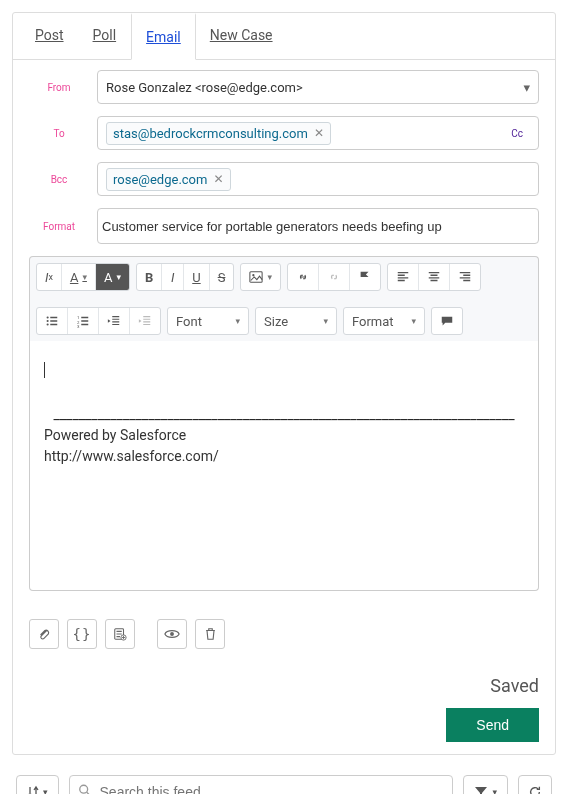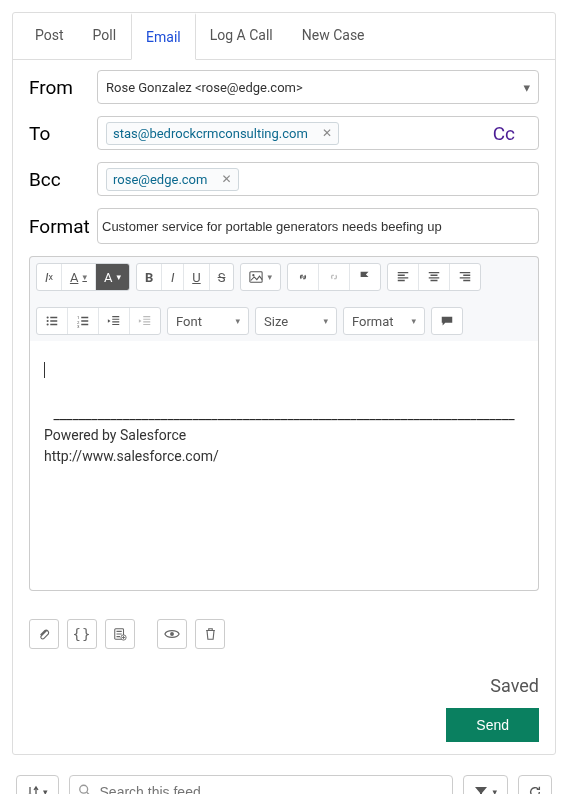--- a/index.html
+++ b/index.html
@@ -21,39 +21,41 @@
     display: flex;
     border-bottom: 1px solid #ddd;
     padding: 0 8px;
   }
   .tab {
     padding: 14px 14px;
     color: #555;
     cursor: pointer;
     font-size: 14px;
     border-right: 1px solid transparent;
+    text-decoration: underline;
   }
   .tab.active {
     color: #1d4ed8;
     border: 1px solid #ddd;
     border-bottom: 1px solid #fff;
     margin-bottom: -1px;
     border-top: 2px solid transparent;
   }
   .fields { padding: 10px 16px 0 16px; }
   .field-row {
     display: flex;
     align-items: center;
     margin-bottom: 12px;
   }
   .field-label {
     width: 68px;
-    color: #000000;
-    font-size: 19px;
+    color: #ec4899;
+    font-size: 10px;
     padding-right: 8px;
+    text-align: center;
   }
   .field-input-wrap {
     flex: 1;
     position: relative;
   }
   .inputbox {
     width: 100%;
     border: 1px solid #ccc;
     border-radius: 4px;
     min-height: 34px;
@@ -68,36 +70,36 @@
     margin-left: auto;
     color: #666;
   }
   .chip {
     border: 1px solid #cfd7dc;
     border-radius: 3px;
     background: #fafbfc;
     padding: 3px 6px;
     display: inline-flex;
     align-items: center;
-    gap: 14px;
+    gap: 6px;
     color: #0d6a8f;
   }
   .chip .x {
     color: #888;
     cursor: pointer;
     font-size: 12px;
   }
   .cc-link {
     position: absolute;
-    right: 24px;
+    right: 16px;
     top: 50%;
     transform: translateY(-50%);
     color: #4c1d95;
     cursor: pointer;
-    font-size: 19px;
+    font-size: 10px;
   }
   .subject-input {
     flex: 1;
     border: 1px solid #ccc;
     border-radius: 4px;
     height: 36px;
     padding: 0 4px;
     font-size: 13px;
     color: #333;
   }
@@ -260,21 +262,20 @@
 </style>
 </head>
 <body>
 
 <div class="panel">
 
   <div class="tabs">
     <div class="tab">Post</div>
     <div class="tab">Poll</div>
     <div class="tab active">Email</div>
-    <div class="tab">Log A Call</div>
     <div class="tab">New Case</div>
   </div>
 
   <div class="fields">
 
     <div class="field-row">
       <div class="field-label">From</div>
       <div class="field-input-wrap">
         <div class="inputbox">
           <span>Rose Gonzalez &lt;rose@edge.com&gt;</span>

